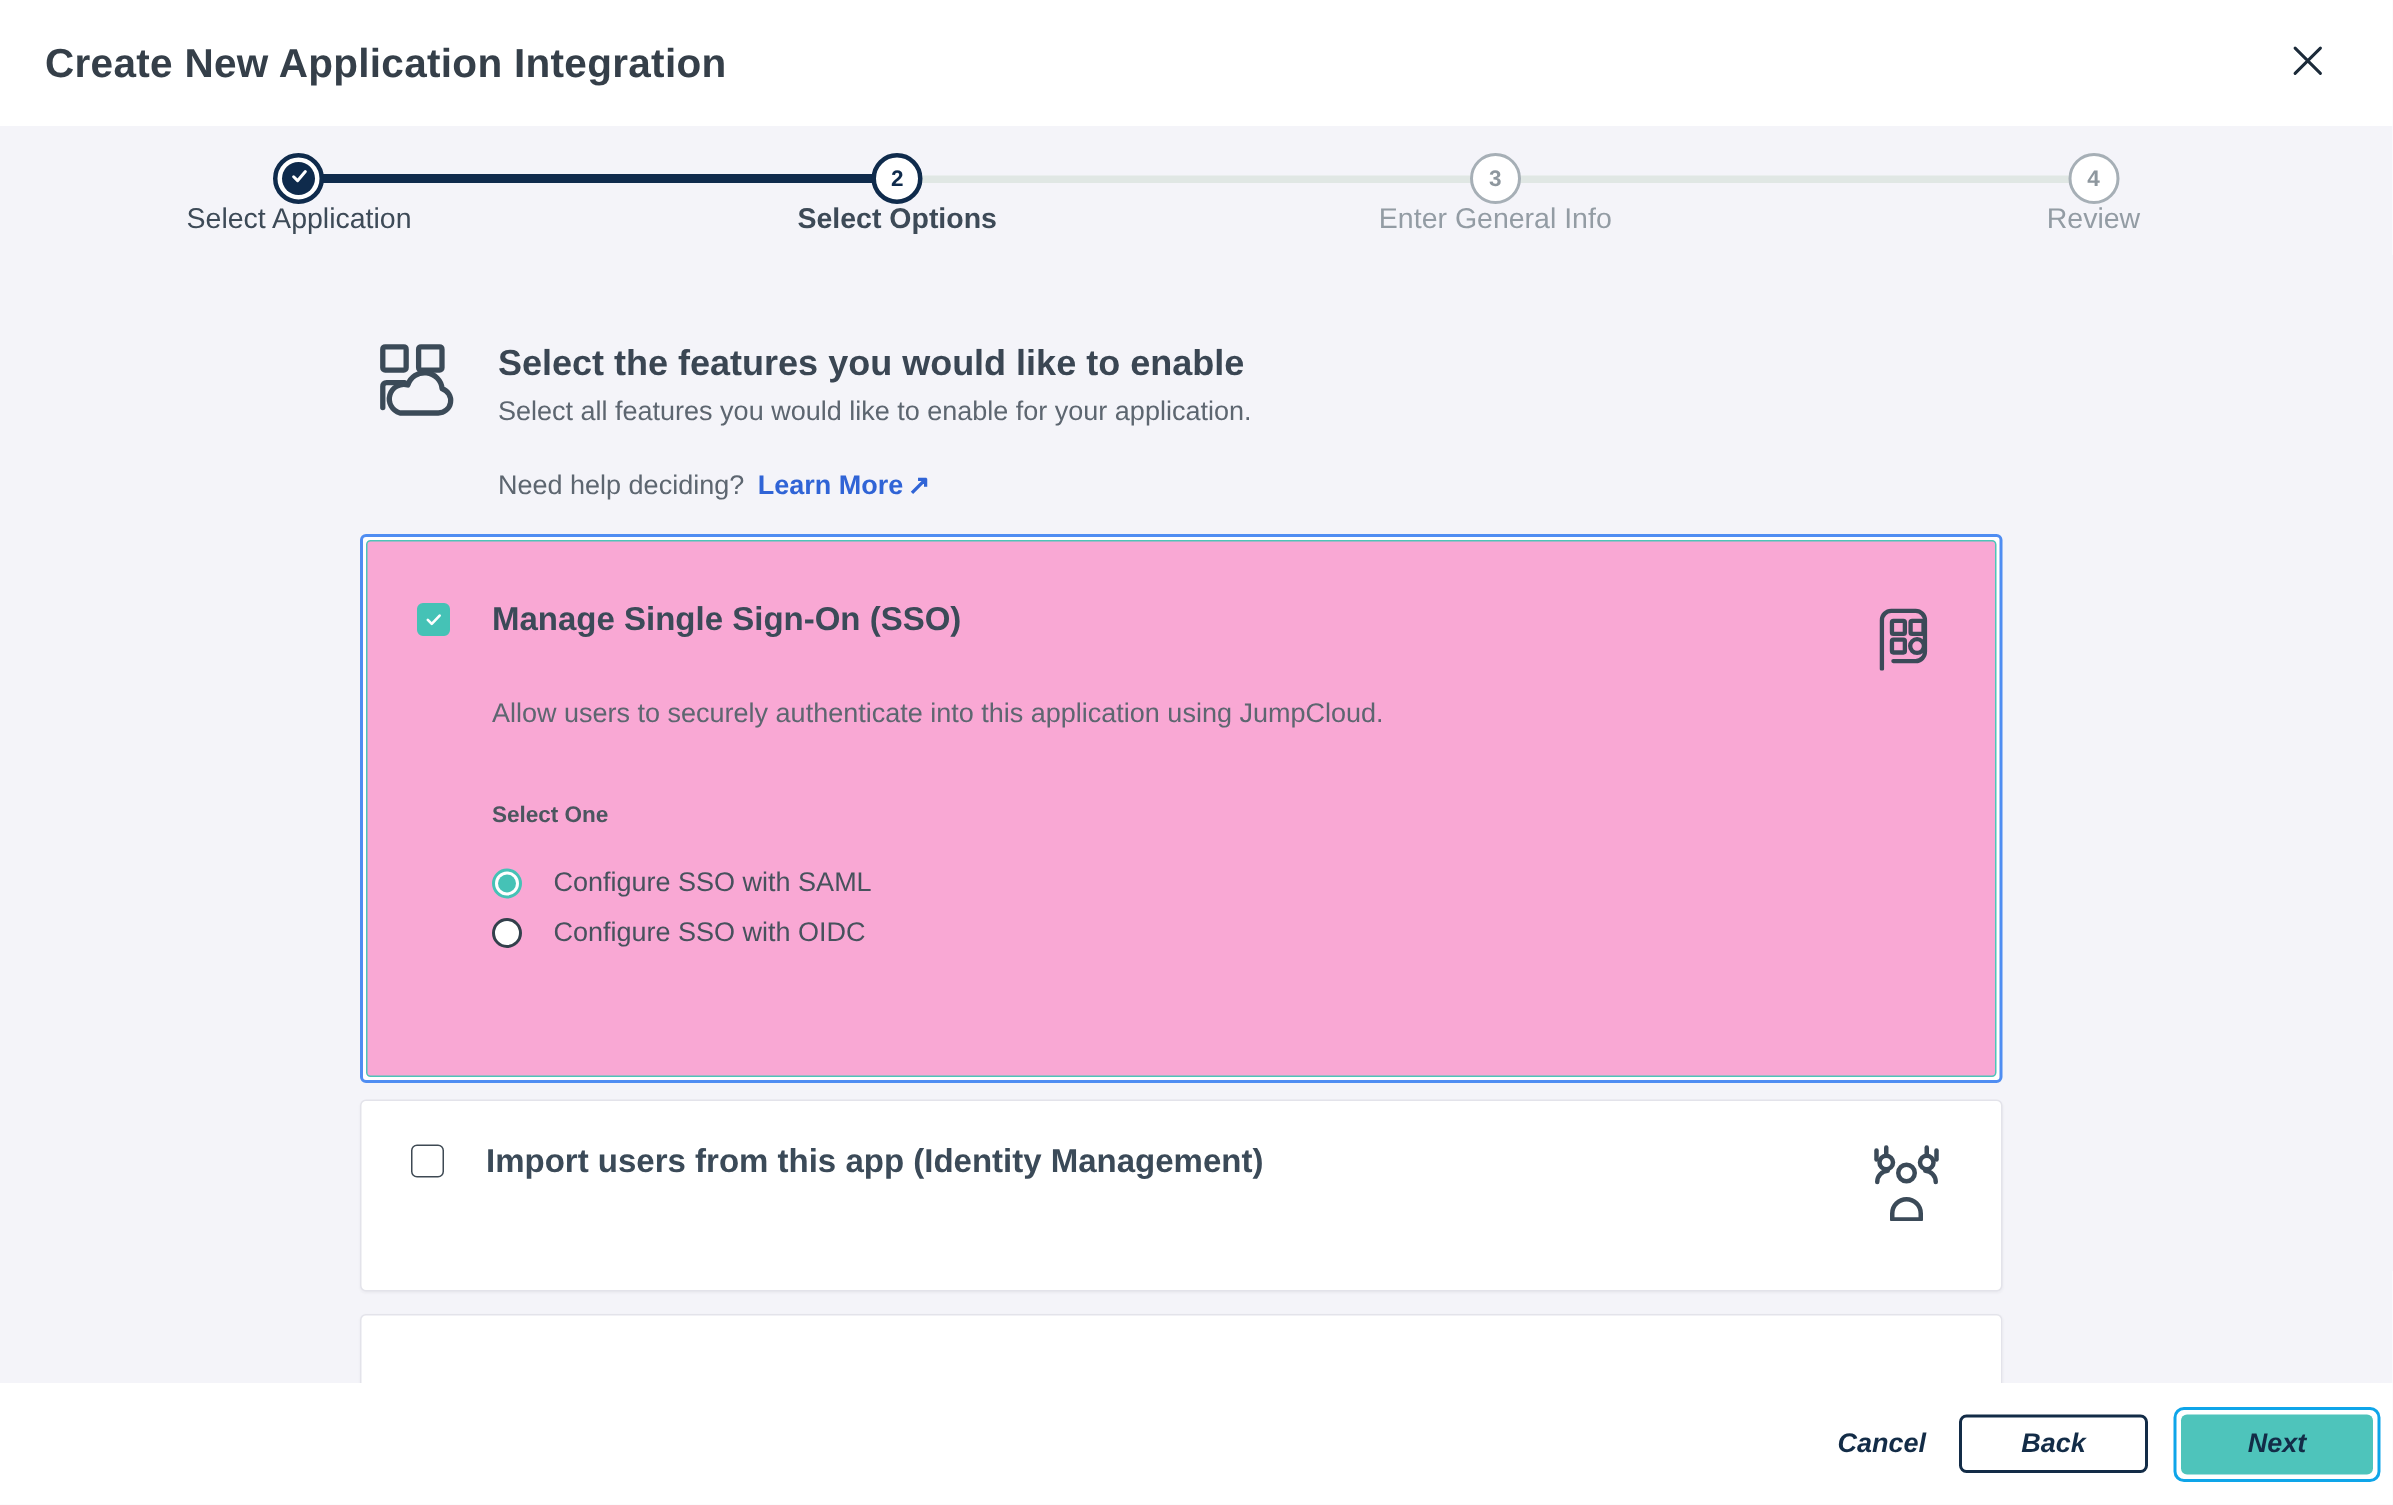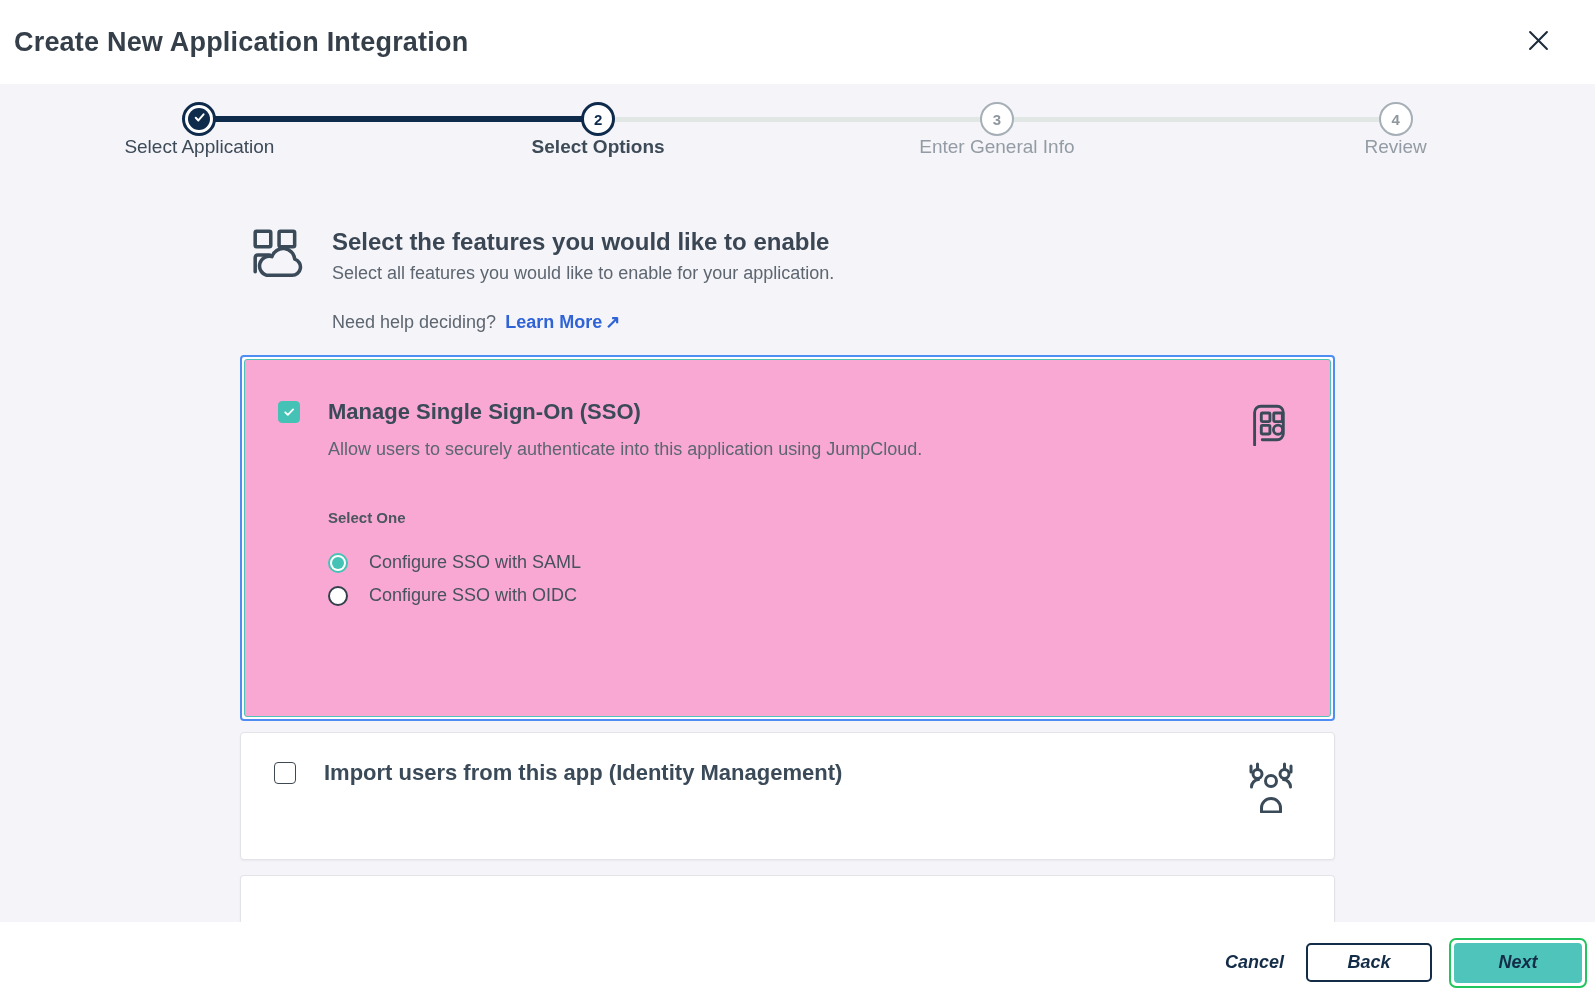--- a/index.html
+++ b/index.html
@@ -8,21 +8,21 @@
     font-family: "Liberation Sans", sans-serif;
     background: #ffffff;
     overflow: hidden;
   }
   .modal { width: 1595px; height: 1003px; display: flex; flex-direction: column; background: #fff; }
 
   
   .header {
     height: 84px; background: #fff; flex: 0 0 auto;
     display: flex; align-items: center; justify-content: space-between;
-    padding: 0 40px 0 14px;
+    padding: 0 40px 0 30px;
   }
   .header h1 { font-size: 27px; font-weight: 700; color: #353f49; letter-spacing: .2px; }
   .close-btn { width: 34px; height: 34px; border: none; background: transparent; cursor: pointer;
     display: flex; align-items: center; justify-content: center; }
 
   
   .body {
     flex: 1 1 auto; background: #f4f4f9; overflow: hidden; position: relative;
   }
 
@@ -63,21 +63,21 @@
   .card-outer.selected {
     border: 2px solid #4f8df2; border-radius: 4px; padding: 2px; background: #fff;
     height: 366px;
   }
   .card-inner {
     background: #f9a8d4; border: 1px solid #4ec4b8; border-radius: 3px; height: 100%;
   }
   .card-body { padding: 38px 40px 0 33px; display: flex; align-items: flex-start; }
   .card-texts { flex: 1 1 auto; margin-left: 28px; }
   .card-title { font-size: 22px; font-weight: 700; color: #3b4a58; line-height: 28px; }
-  .card-desc { font-size: 18px; color: #5d6670; margin-top: 13px; }
+  .card-desc { font-size: 18px; color: #5d6670; margin-top: 38px; }
   .feature-icon { flex: 0 0 auto; margin-top: 2px; }
 
   .select-one { margin-top: 49px; font-size: 15px; font-weight: 700; color: #4b565f; }
   .radio-row { display: flex; align-items: center; margin-top: 26px; cursor: pointer; }
   .radio-row + .radio-row { margin-top: 12px; }
   .radio { width: 20px; height: 20px; border-radius: 50%; border: 2px solid #33404c; background: #fff;
     position: relative; flex: 0 0 auto; }
   .radio.selected { border-color: #45c2b6; }
   .radio.selected::after { content: ""; position: absolute; left: 2px; top: 2px; width: 12px; height: 12px;
     border-radius: 50%; background: #45c2b6; }
@@ -102,21 +102,21 @@
   
   .footer {
     height: 81px; background: #fff; flex: 0 0 auto;
     display: flex; align-items: center; justify-content: flex-end; padding-right: 8px;
   }
   .btn { font-family: "Liberation Sans", sans-serif; cursor: pointer; font-style: italic; }
   .btn-cancel { background: transparent; border: none; font-size: 18px; font-weight: 700; color: #13python2c47;
     color: #132c47; padding: 8px 10px; }
   .btn-back { width: 126px; height: 39px; background: #fff; border: 2px solid #132c47; border-radius: 5px;
     font-size: 18px; font-weight: 700; color: #132c47; margin-left: 12px; }
-  .next-ring { border: 2px solid #22c55e; border-radius: 7px; padding: 3px; margin-left: 17px; background: #fff; }
+  .next-ring { border: 2px solid #0ea5e9; border-radius: 7px; padding: 3px; margin-left: 17px; background: #fff; }
   .btn-next { width: 128px; height: 40px; background: #4ec4bb; border: none; border-radius: 4px;
     font-size: 18px; font-weight: 700; color: #132c47; display: block; }
 </style>
 </head>
 <body>
 
 <div class="modal">
 
   <div class="header">
     <h1>Create New Application Integration</h1>

